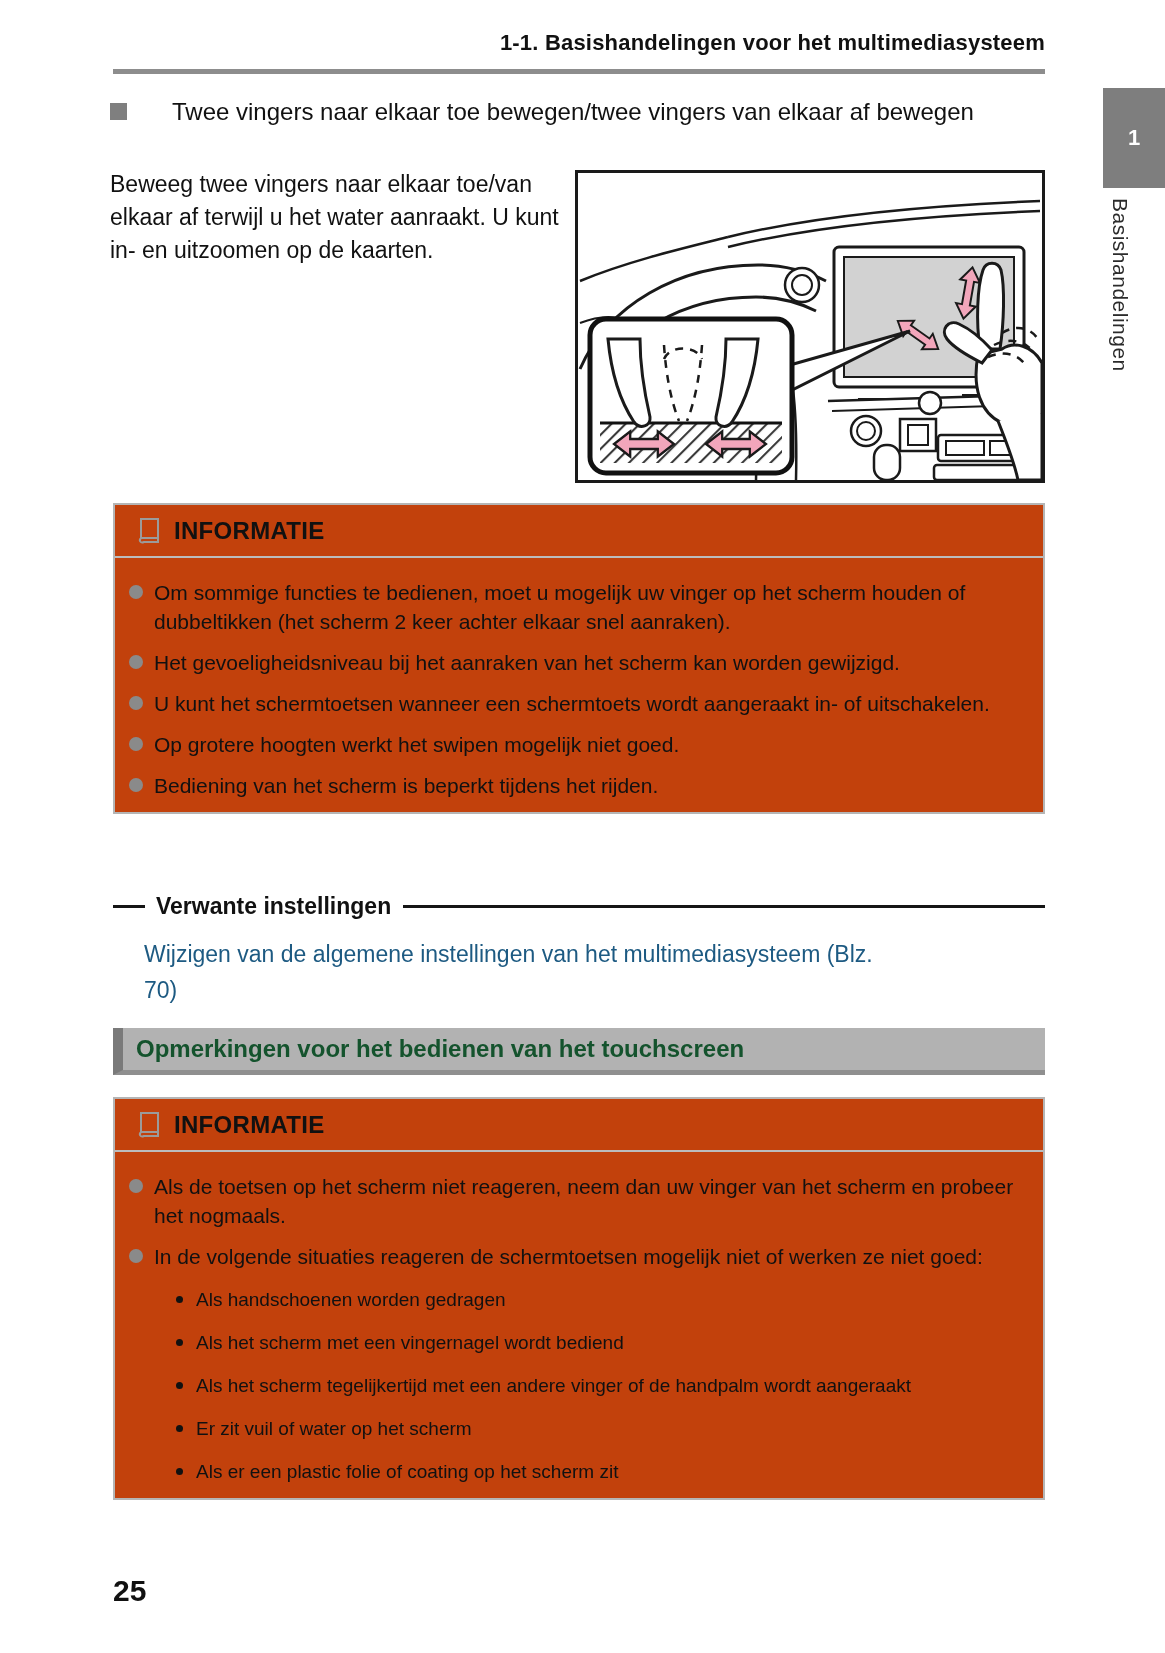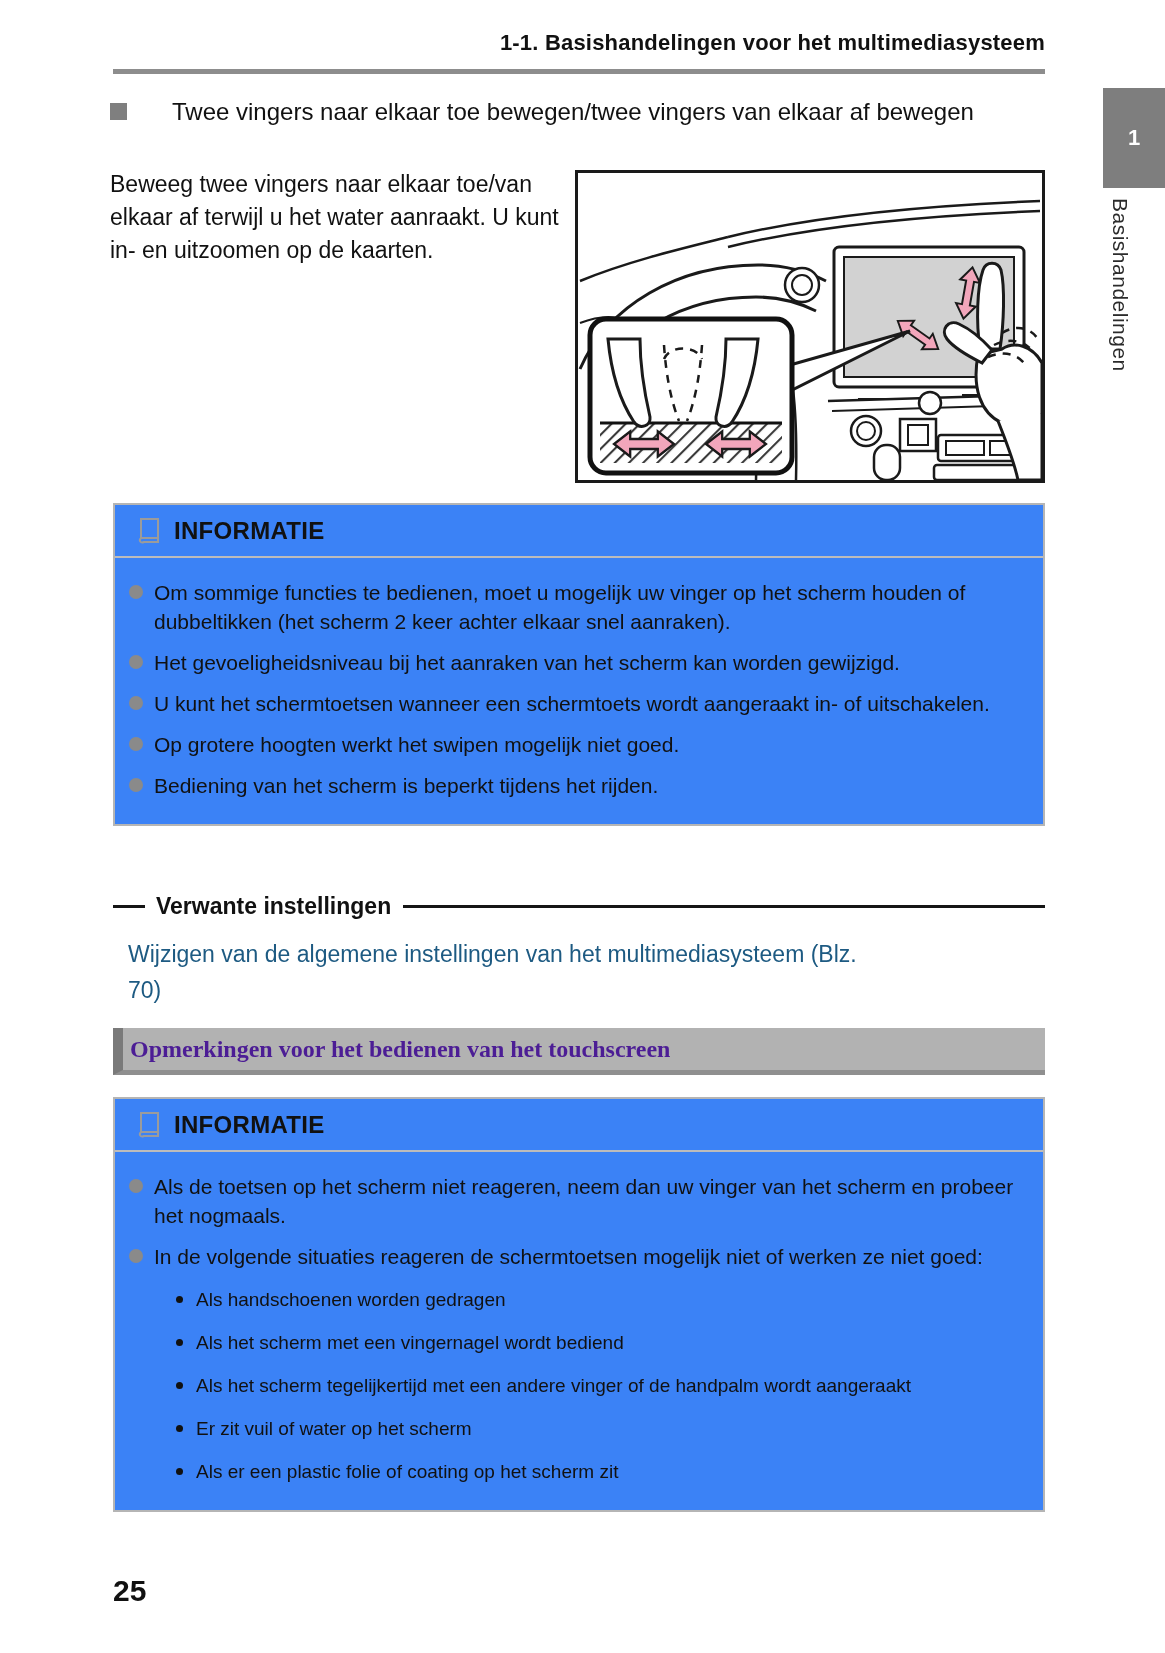--- a/index.html
+++ b/index.html
@@ -33,55 +33,55 @@
     position:absolute; left:110px; top:168px; width:460px;
     font-size:23px; line-height:33px;
   }
   .figure{
     position:absolute; left:575px; top:170px; width:470px; height:313px;
     border:3px solid #1a1a1a; box-sizing:border-box; background:#fff;
   }
   .figure svg{ display:block; width:100%; height:100%; }
 
   .infobox{
-    position:absolute; left:113px; width:932px; background:#3b82f6;
+    position:absolute; left:113px; width:932px; background:#c2410c;
     border:2px solid #b5b5b5; box-sizing:border-box;
   }
   #infobox1{ top:503px; }
   #infobox2{ top:1097px; }
   .infobox-header{
     display:flex; align-items:center; gap:13px;
     padding:12px 20px 11px 22px; border-bottom:2px solid #bcbcbc;
   }
   .infobox-title{ font-size:24px; font-weight:bold; letter-spacing:0.3px; }
-  .infobox-body{ padding:20px 24px 24px 14px; }
+  .infobox-body{ padding:20px 24px 12px 14px; }
   .bullet-item{ display:flex; font-size:21px; line-height:29px; margin-top:12px; }
   .bullet-item:first-child{ margin-top:0; }
   .bullet-dot{ width:14px; height:14px; border-radius:50%; background:#8a8a8a; flex:none; margin:7px 11px 0 0; }
   .sub-item{ display:flex; font-size:19px; line-height:29px; margin:14px 0 0 47px; }
   .sub-dot{ width:7px; height:7px; border-radius:50%; background:#111; flex:none; margin:11px 13px 0 0; }
 
   .related-heading{
     position:absolute; left:113px; top:893px; width:932px;
     display:flex; align-items:center;
   }
   .related-dash{ width:32px; height:3px; background:#151515; margin-right:11px; flex:none; }
   .related-title{ font-size:23px; font-weight:bold; white-space:nowrap; margin-right:12px; }
   .related-line{ flex:1; height:3px; background:#151515; }
   .related-link{
     position:absolute; left:128px; top:936px; width:910px;
     font-size:23px; line-height:36px; color:#1d5a82; text-decoration:none; cursor:pointer; display:block;
   }
-  .related-link span{ display:block; }
+  .related-link span{ display:block;margin-left:16px; }
 
   .section-bar{
     position:absolute; left:113px; top:1028px; width:932px; height:47px;
     background:#b2b2b2; border-left:10px solid #7a7a7a; border-bottom:5px solid #8f8f8f;
-    box-sizing:border-box; display:flex; align-items:center; padding-left:7px;
-    font-size:24px; font-weight:bold; color:#4c1d95;font-family:Liberation Serif, serif;
+    box-sizing:border-box; display:flex; align-items:center; padding-left:13px;
+    font-size:24px; font-weight:bold; color:#14532d;
   }
   .page-number{
     position:absolute; left:113px; top:1574px; width:932px;
     text-align:left; font-size:30px; font-weight:bold;
   }
   .book-icon{ flex:none; }
 </style>
 </head>
 <body>
 

